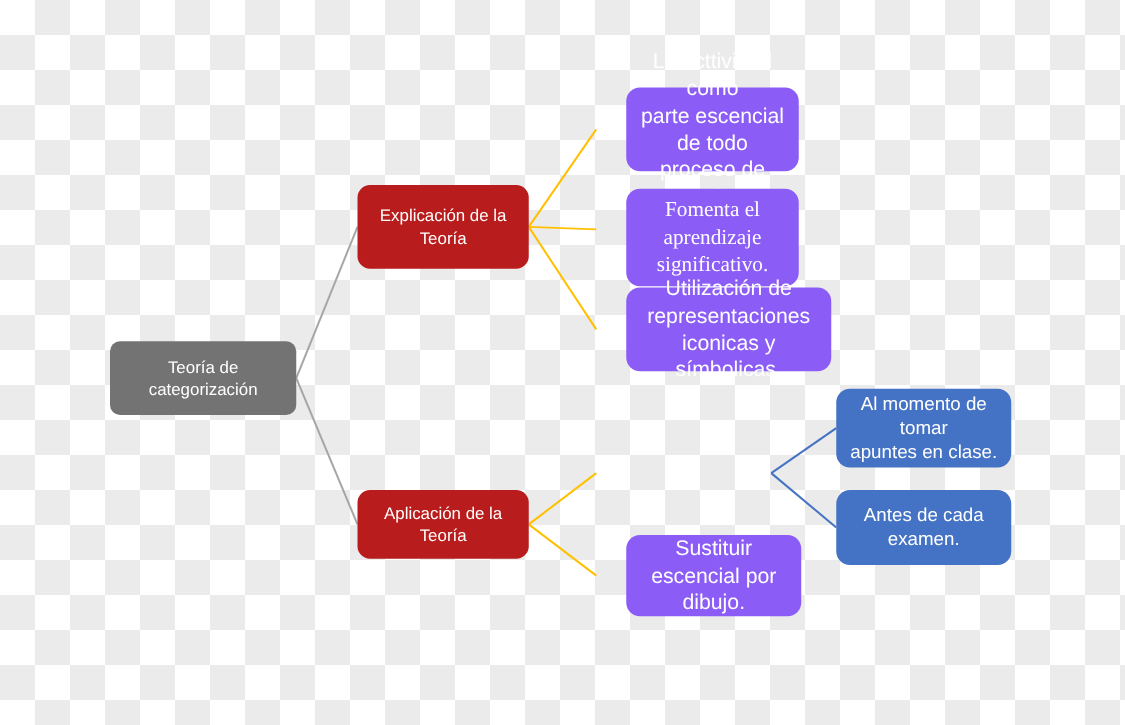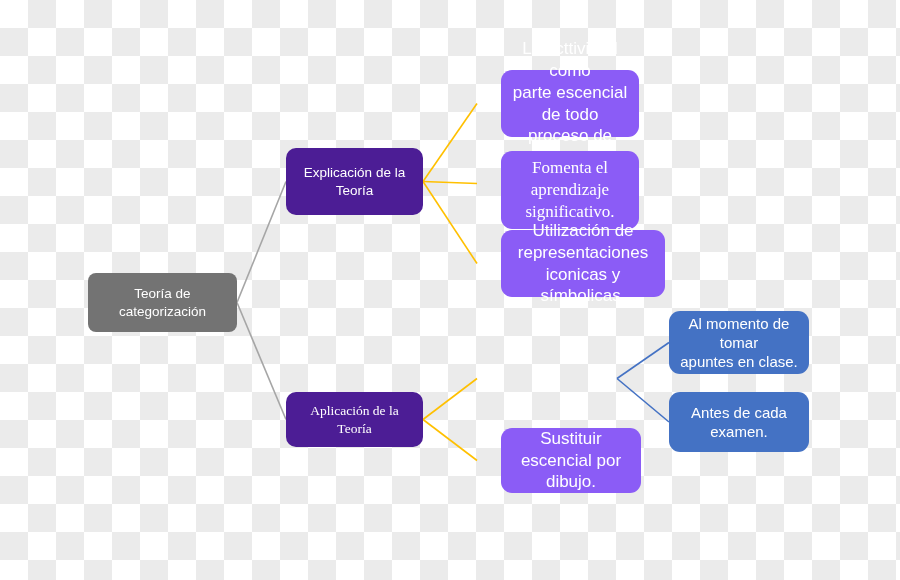--- a/index.html
+++ b/index.html
@@ -45,21 +45,21 @@
     padding: 4px 8px;
     white-space: pre-line;
     -webkit-font-smoothing: antialiased;
   }
   .node.root {
     background: #737373;
     font-size: 13.5px;
     border-radius: 8px;
   }
   .node.branch {
-    background: #4c1d95;
+    background: #b91c1c;
     font-size: 13.5px;
     border-radius: 10px;
   }
   .node.leaf-amber {
     background: #8b5cf6;
     font-size: 17px;
     border-radius: 11px;
     margin-left: 24px;
   }
   .node.leaf-blue {
@@ -82,21 +82,21 @@
       <line x1="423" y1="419.5" x2="477" y2="378.5" stroke="#ffc000" stroke-width="1.6"></line>
       <line x1="423" y1="419.5" x2="477" y2="460.5" stroke="#ffc000" stroke-width="1.6"></line>
       <line x1="617" y1="378.5" x2="669" y2="342.5" stroke="#4472c4" stroke-width="1.6"></line>
       <line x1="617" y1="378.5" x2="669" y2="422" stroke="#4472c4" stroke-width="1.6"></line>
     </svg>
 
   <div class="node root" style="left: 88px; top: 273px; width: 149px; height: 59px;">Teoría de categorización</div>
 
   <div class="node branch" style="left: 286px; top: 148px; width: 137px; height: 67px;">Explicación de la Teoría</div>
 
-  <div class="node branch" style="left: 286px; top: 392px; width: 137px; height: 55px; font-family: Liberation Serif, serif;">Aplicación de la Teoría</div>
+  <div class="node branch" style="left: 286px; top: 392px; width: 137px; height: 55px;">Aplicación de la Teoría</div>
 
   <div class="node leaf-amber" style="left: 477px; top: 70px; width: 138px; height: 67px;">La acttividad como
 parte escencial de todo
 proceso de aprendizaje.</div>
 
   <div class="node leaf-amber" style="left: 477px; top: 151px; width: 138px; height: 78px; font-family: Liberation Serif, serif;">Fomenta el aprendizaje
 significativo.</div>
 
   <div class="node leaf-amber" style="left: 477px; top: 230px; width: 164px; height: 67px;">Utilización de
 representaciones

